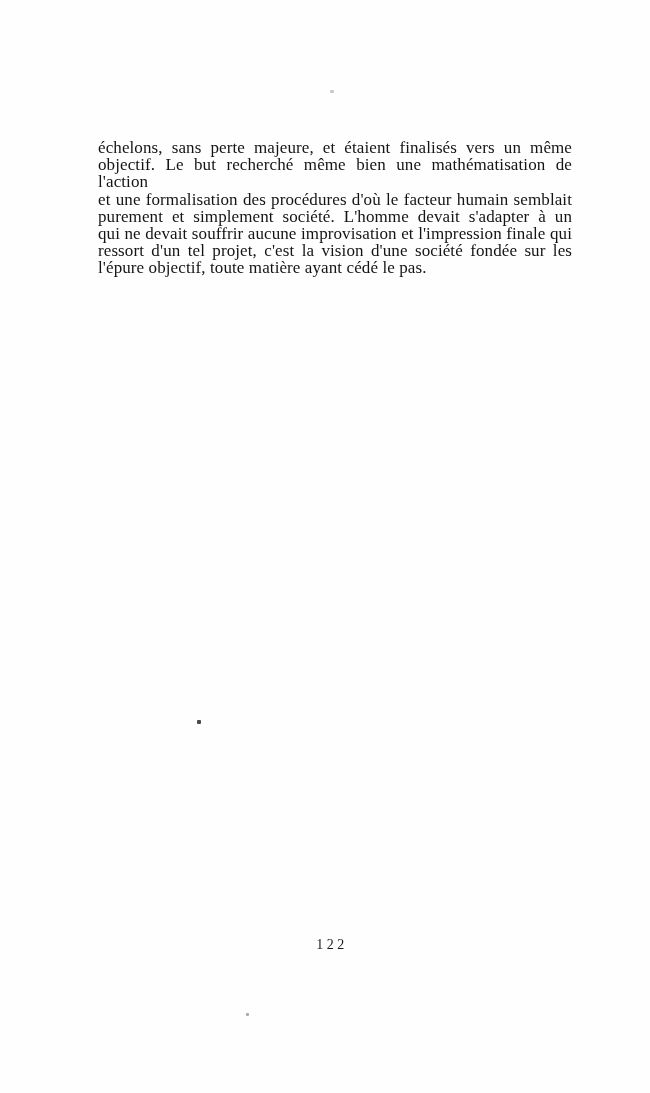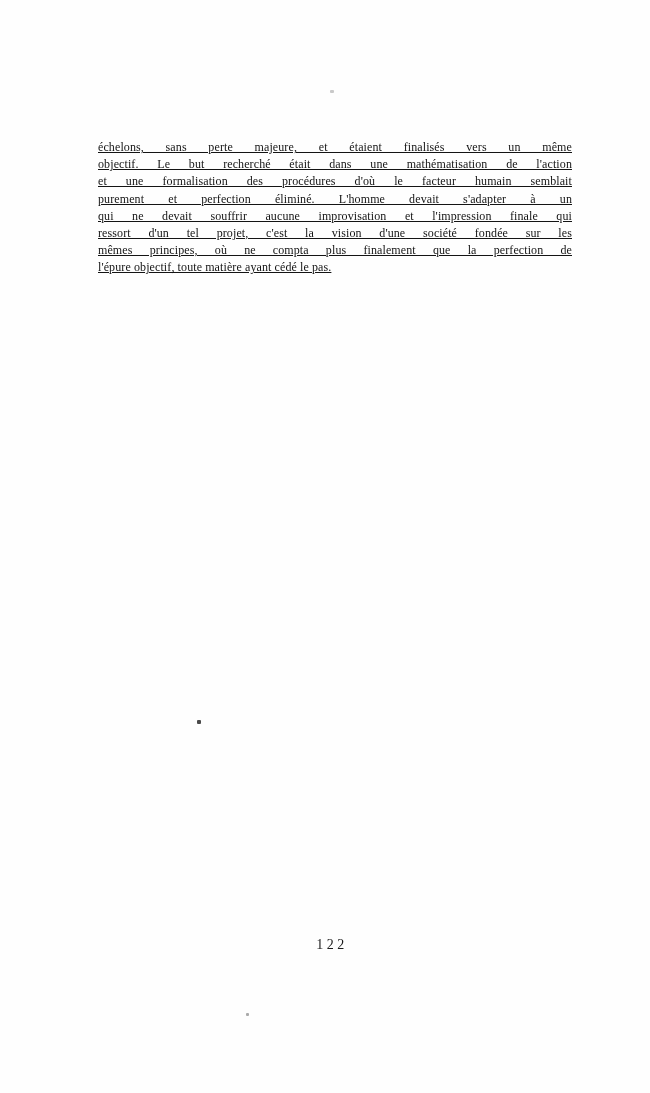--- a/index.html
+++ b/index.html
@@ -22,26 +22,25 @@
     height: 1093px;
     background: #fefefe;
   }
   .paragraph {
     position: absolute;
     left: 98px;
     top: 139px;
     width: 474px;
   }
   .line {
-    font-size: 12px;
+    font-size: 17px;
     line-height: 17.2px;
     white-space: normal;
     text-align: left;
     letter-spacing: 0.1px;
-    text-decoration: underline;
   }
   .line.j {
     text-align: justify;
     text-align-last: justify;
   }
   .page-number {
     position: absolute;
     left: 0;
     right: 0;
     top: 937px;
@@ -59,26 +58,25 @@
   .speck-2 { left: 197px; top: 720px; width: 4px; height: 4px; background: #4a4a4a; }
   .speck-3 { left: 246px; top: 1013px; width: 3px; height: 3px; background: #aaaaaa; }
 </style>
 </head>
 <body>
 
 <div class="page">
 
   <div class="paragraph">
     <div class="line j">échelons, sans perte majeure, et étaient finalisés vers un même</div>
-    <div class="line j">objectif. Le but recherché était dans une mathématisation de l'action</div>
+    <div class="line j">objectif. Le but recherché même bien une mathématisation de l'action</div>
     <div class="line j">et une formalisation des procédures d'où le facteur humain semblait</div>
-    <div class="line j">purement et perfection éliminé. L'homme devait s'adapter à un</div>
+    <div class="line j">purement et simplement société. L'homme devait s'adapter à un</div>
     <div class="line j">qui ne devait souffrir aucune improvisation et l'impression finale qui</div>
     <div class="line j">ressort d'un tel projet, c'est la vision d'une société fondée sur les</div>
-    <div class="line j">mêmes principes, où ne compta plus finalement que la perfection de</div>
     <div class="line">l'épure objectif, toute matière ayant cédé le pas.</div>
   </div>
 
   <div class="page-number">122</div>
 
   <div class="speck speck-1"></div>
   <div class="speck speck-2"></div>
   <div class="speck speck-3"></div>
 
 </div>

